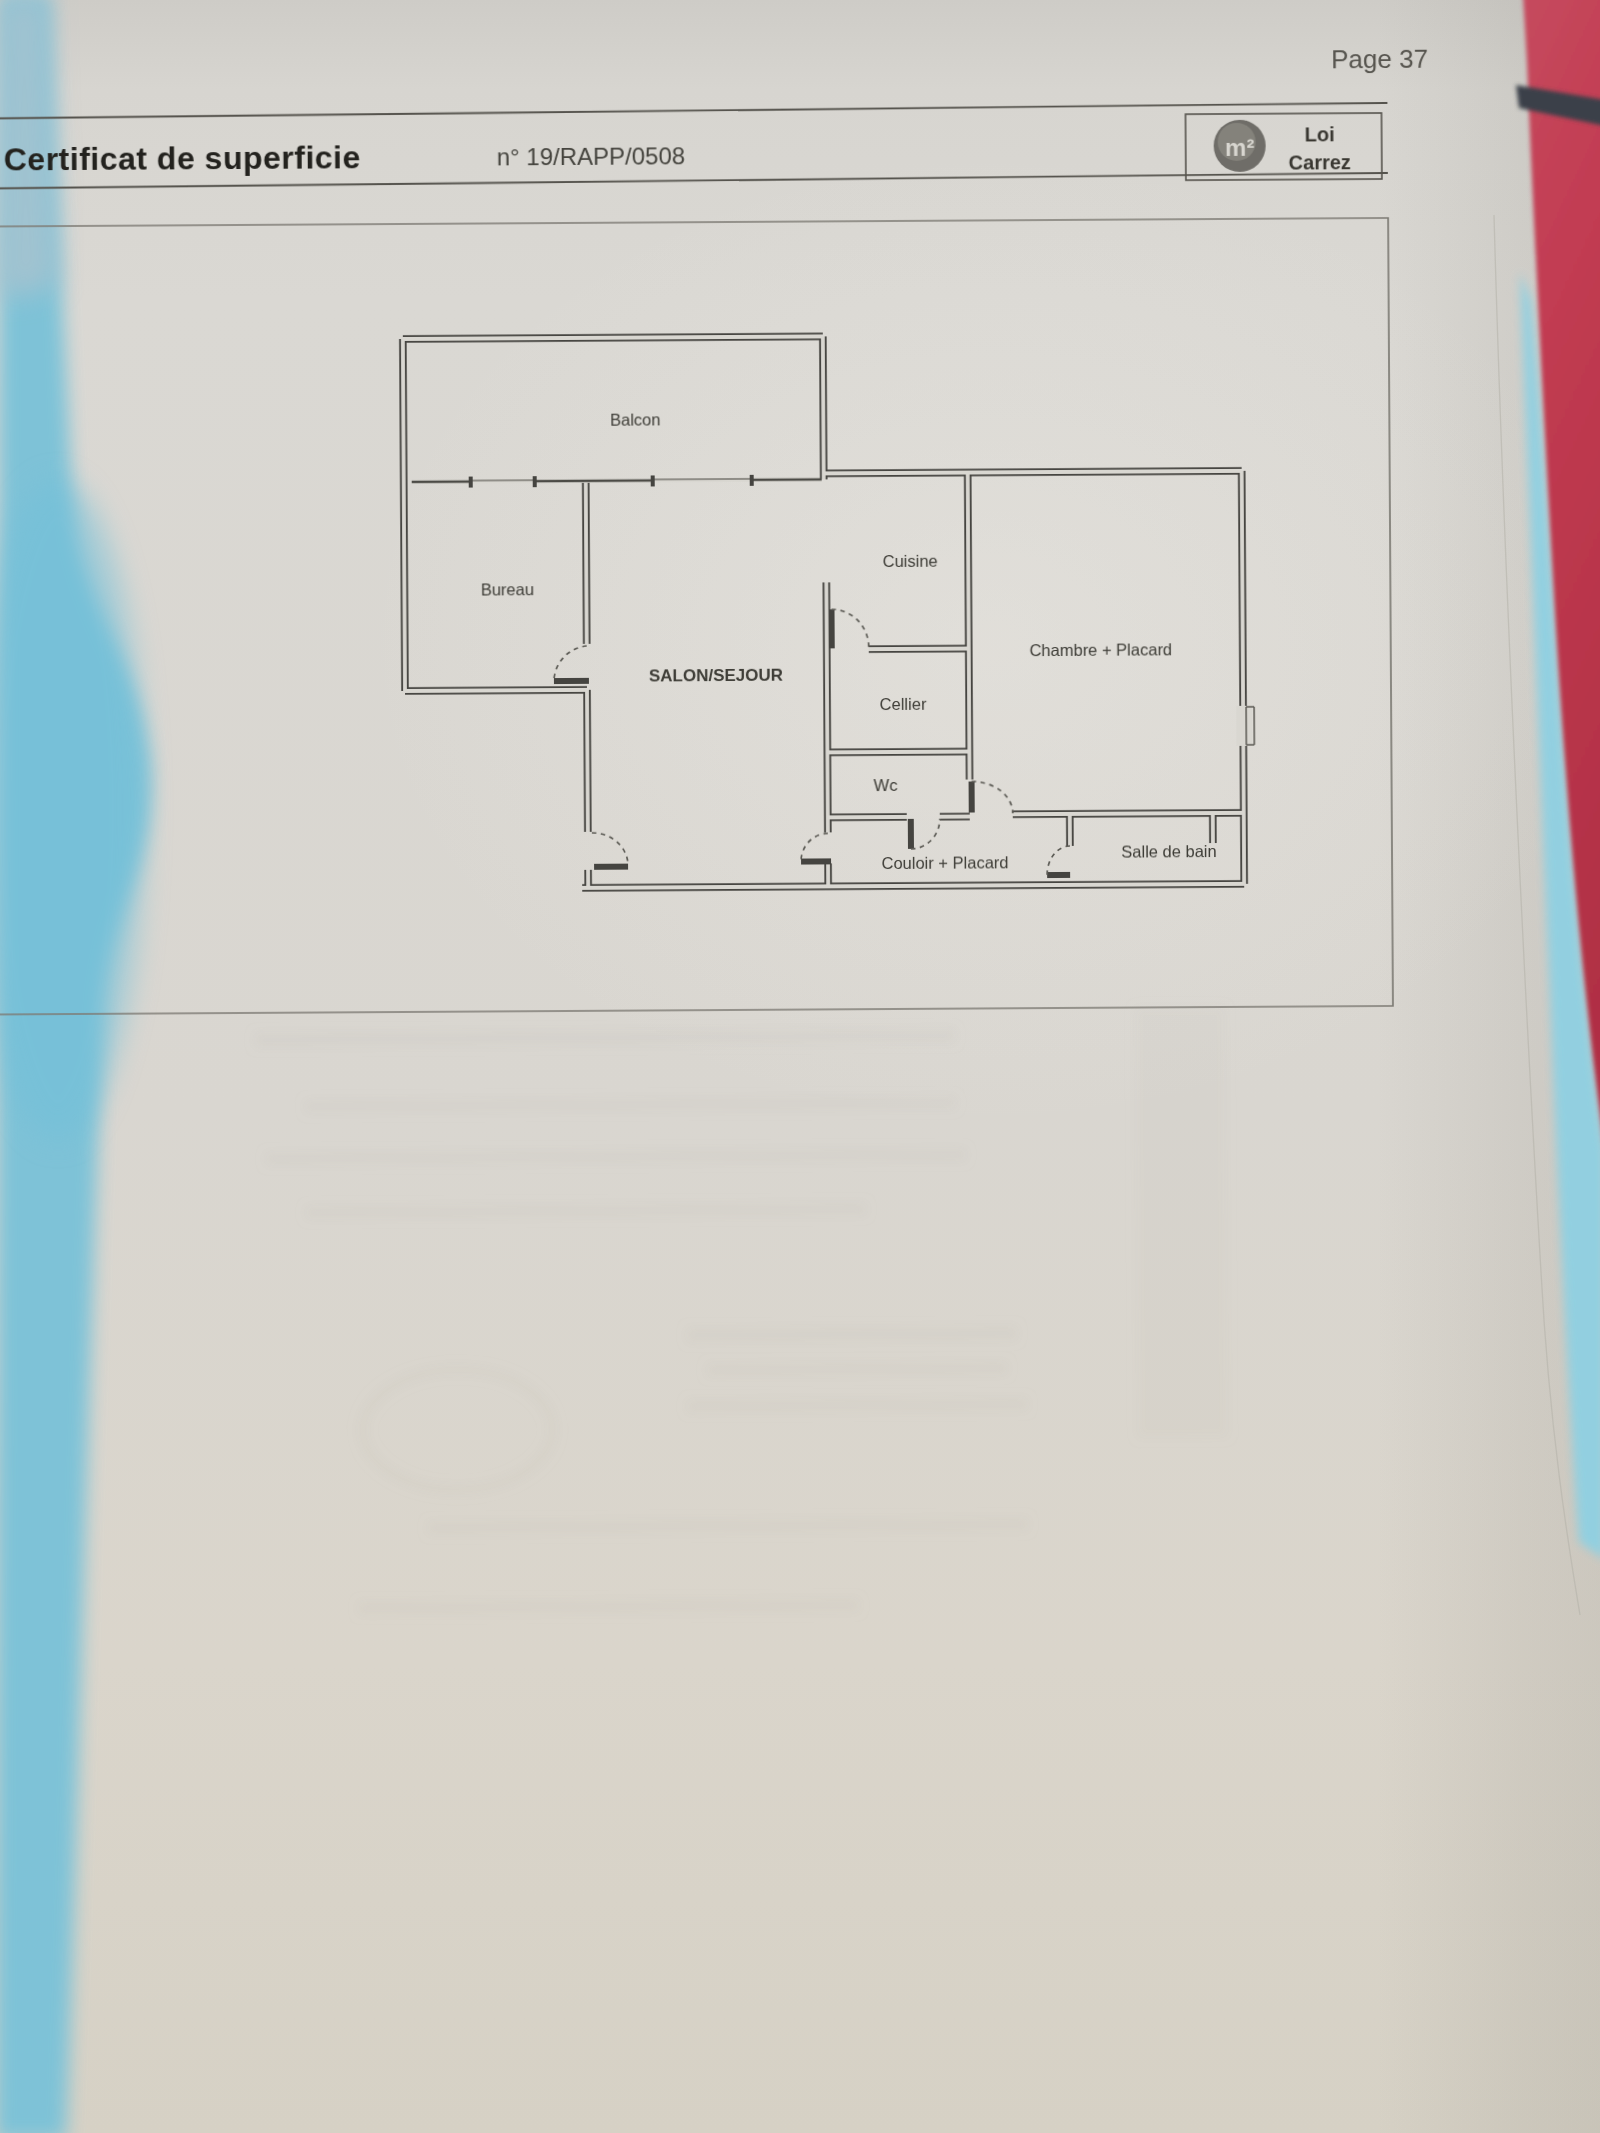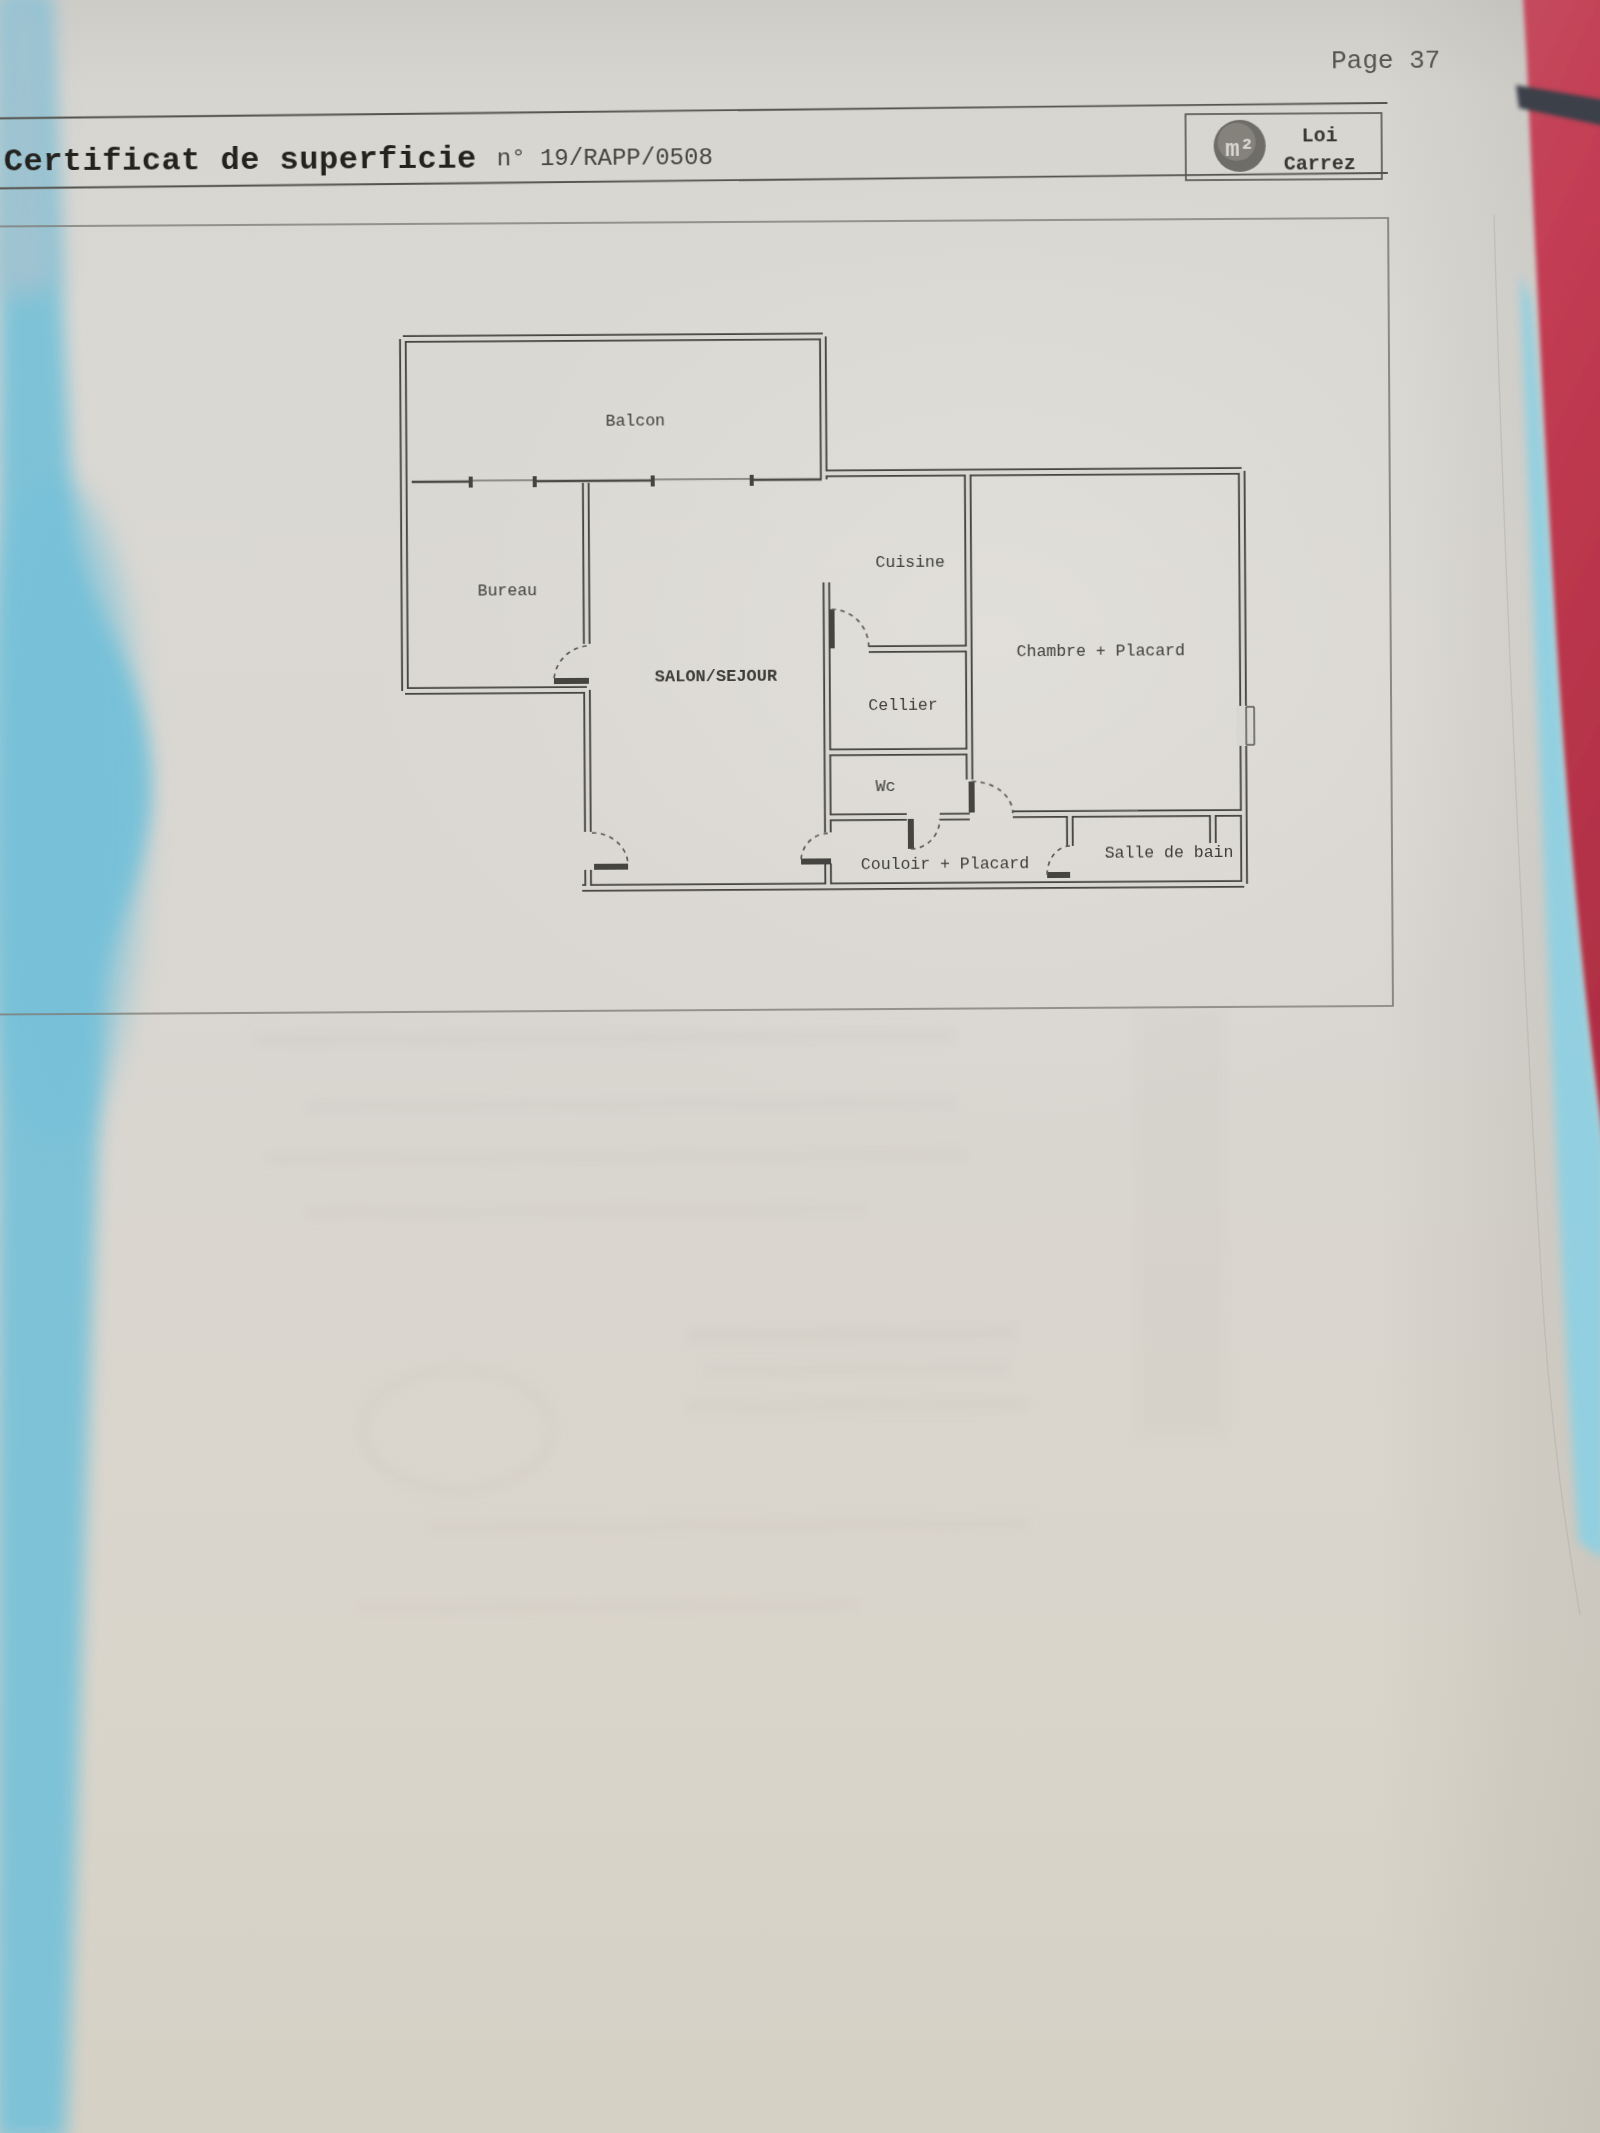--- a/index.html
+++ b/index.html
@@ -2,21 +2,21 @@
 <html><head>
 <meta charset="utf-8">
 <style>
   html,body{margin:0;padding:0;background:#6b6b6b;}
   .photo{
     position:relative;width:1600px;height:2133px;overflow:hidden;
     background:
       radial-gradient(900px 700px at 62% 30%, rgba(236,234,229,.38), transparent 70%),
       linear-gradient(90deg, transparent 86%, rgba(118,116,108,.10) 95%, rgba(118,116,108,.14) 100%),
       linear-gradient(180deg,#ceccc7 0px,#d7d5d0 90px,#dad8d3 300px,#d9d6d0 52%,#dad5cb 78%,#d6d1c5 100%);
-    font-family:Liberation Mono, monospace;
+    font-family:Liberation Sans, sans-serif;
   }
   svg{position:absolute;left:0;top:0;}
   text{user-select:none;}
 </style>
 </head>
 <body>
 
 <div class="photo">
 <svg width="1600" height="2133" viewBox="0 0 1600 2133">
   <defs>

